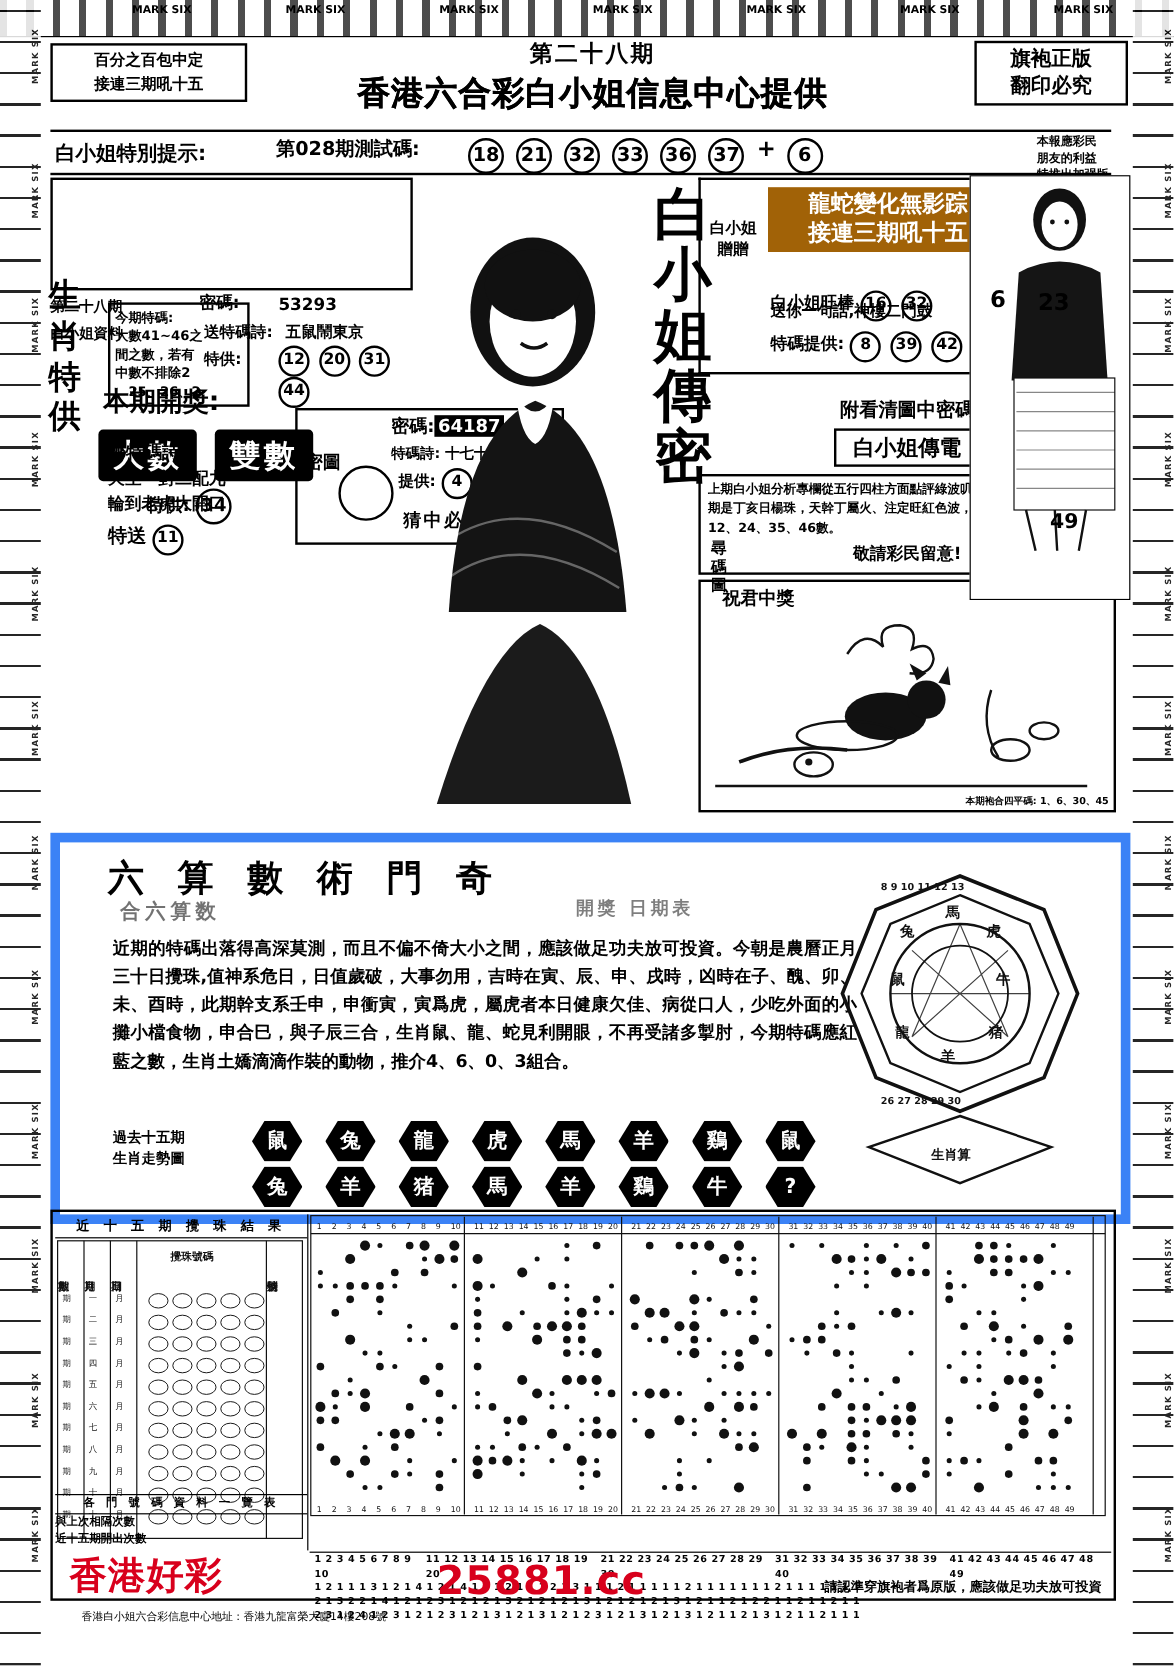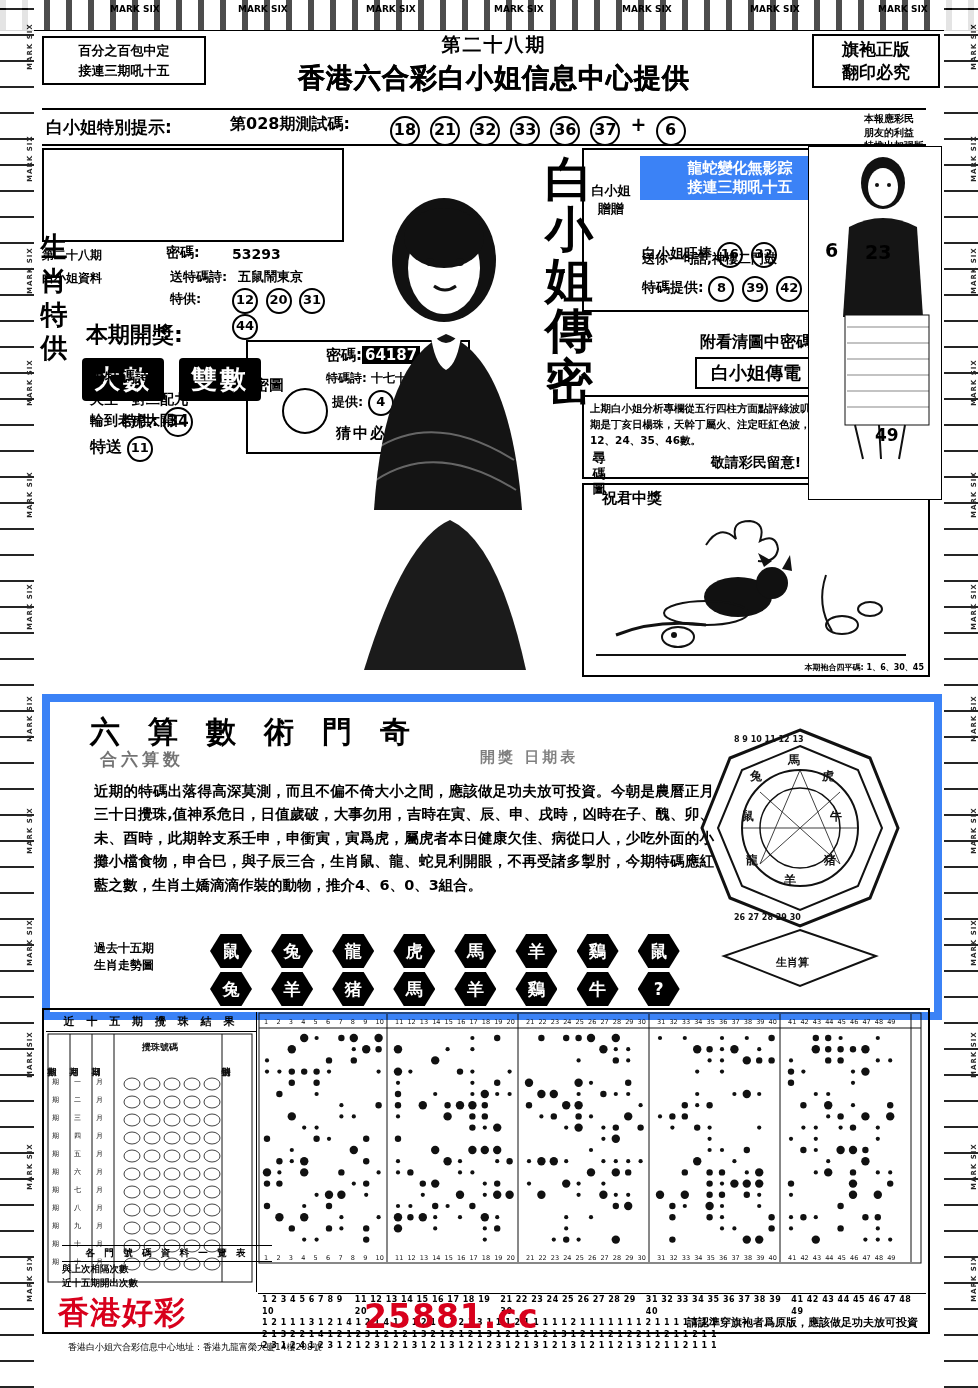--- a/index.html
+++ b/index.html
@@ -66,21 +66,21 @@
   .mi-prov{position:absolute;left:84px;top:48px;font-size:13px;font-weight:bold;}
   .mi-guess{position:absolute;left:88px;top:82px;font-size:15px;font-weight:bold;letter-spacing:2px;}
 
   .center-art{position:absolute;left:300px;top:120px;width:270px;height:540px;}
   .bigvert{position:absolute;right:0px;top:4px;width:70px;font-size:48px;font-weight:bold;line-height:1.05;text-align:center;letter-spacing:0;}
   .xunma{position:absolute;right:-6px;top:300px;width:22px;font-size:13px;font-weight:bold;line-height:1.2;text-align:center;}
 
   .rightcol{position:absolute;left:548px;top:118px;width:348px;}
   .rtop{position:relative;height:160px;border:2px solid #000;border-right:none;}
   .rtop .lbl{position:absolute;left:6px;top:32px;font-size:13px;font-weight:bold;line-height:1.4;text-align:center;width:42px;}
-  .dragonbar{position:absolute;left:56px;top:6px;width:200px;background:#3b82f6;color:#fff;text-align:center;font-size:15px;font-weight:bold;line-height:1.25;padding:3px 0;}
+  .dragonbar{position:absolute;left:56px;top:6px;width:200px;background:#a16207;color:#fff;text-align:center;font-size:19px;font-weight:bold;line-height:1.25;padding:3px 0;}
   .rtop .l1{position:absolute;left:58px;top:72px;font-size:14px;font-weight:bold;margin-top:20px;}
   .rtop .l2{position:absolute;left:58px;top:100px;font-size:13px;font-weight:bold;}
   .rtop .l3{position:absolute;left:58px;top:126px;font-size:14px;font-weight:bold;}
   .rmid{margin-top:20px;text-align:center;font-size:16px;font-weight:bold;}
   .rmid .b2{display:inline-block;border:2px solid #000;padding:2px 14px;font-size:18px;margin-top:4px;}
   .rnote{margin-top:6px;border:2px solid #000;font-size:10.5px;line-height:1.5;padding:4px 6px;font-weight:bold;}
   .rnote .ctr{text-align:center;font-size:14px;margin-top:4px;}
   .rcat{margin-top:4px;border:2px solid #000;height:190px;position:relative;}
   .rcat .t{position:absolute;left:18px;top:4px;font-size:15px;font-weight:bold;}
 
@@ -95,21 +95,21 @@
   .zodiacrow{position:absolute;left:160px;top:232px;width:510px;}
   .zhex{display:inline-block;width:42px;height:34px;background:#000;color:#fff;font-size:17px;font-weight:bold;text-align:center;line-height:34px;margin-right:14px;
     clip-path:polygon(25% 0,75% 0,100% 50%,75% 100%,25% 100%,0 50%);}
   .zlabel{position:absolute;left:44px;top:238px;font-size:12px;font-weight:bold;line-height:1.4;}
   .wheel{position:absolute;right:14px;top:22px;width:240px;height:270px;}
 
   .bottom{position:absolute;left:8px;top:978px;width:884px;height:322px;border:2px solid #000;}
   .bt-left{position:absolute;left:2px;top:2px;width:210px;height:280px;border-right:1px solid #000;}
   .bt-left .hd{text-align:center;font-size:11px;font-weight:bold;letter-spacing:4px;padding:2px 0;border-bottom:1px solid #000;}
   .bt-tbl{position:absolute;left:214px;top:2px;right:2px;height:280px;}
-  .legend{position:absolute;left:16px;bottom:2px;width:210px;font-size:9.5px;font-weight:bold;line-height:1.5;border-top:1px solid #000;}
+  .legend{position:absolute;left:0;bottom:2px;width:210px;font-size:9.5px;font-weight:bold;line-height:1.5;border-top:1px solid #000;}
   .legend .hd2{text-align:center;letter-spacing:3px;border-bottom:1px solid #000;}
   .numgrid{font-size:8px;font-weight:bold;line-height:1.45;letter-spacing:.5px;}
 
   .footer-logo{position:absolute;left:24px;bottom:26px;font-size:31px;font-weight:bold;color:#d8001c;letter-spacing:1px;}
   .footer-url{position:absolute;left:330px;bottom:24px;font-size:33px;font-weight:bold;color:#d8001c;letter-spacing:1px;}
   .footer-note{position:absolute;right:26px;bottom:30px;font-size:11px;font-weight:bold;}
   .footer-addr{position:absolute;left:34px;bottom:6px;font-size:9px;}
 </style>
 </head>
 <body>
@@ -219,20 +219,27 @@
         <span class="blk">雙數</span>
       </div>
       <div class="tegong">
         <span>特供:</span>
         <span class="ball-c">34</span>
       </div>
     </div>
 
     <div class="vert">生肖特供</div>
 
+    <div class="tmbox">
+      <div>今期特碼:</div>
+      <div>大數41~46之</div>
+      <div>間之數，若有</div>
+      <div>中數不排除2</div>
+      <div>、25、26、2</div>
+    </div>
 
     <div class="poem">
       <div class="t">濟特碼詩:</div>
       <div>天生一對二配九</div>
       <div>輪到老虎大開口</div>
       <div style="margin-top:4px">
         <span style="font-size:16px">特送</span>
         <span class="ball-s">11</span>
       </div>
     </div>

